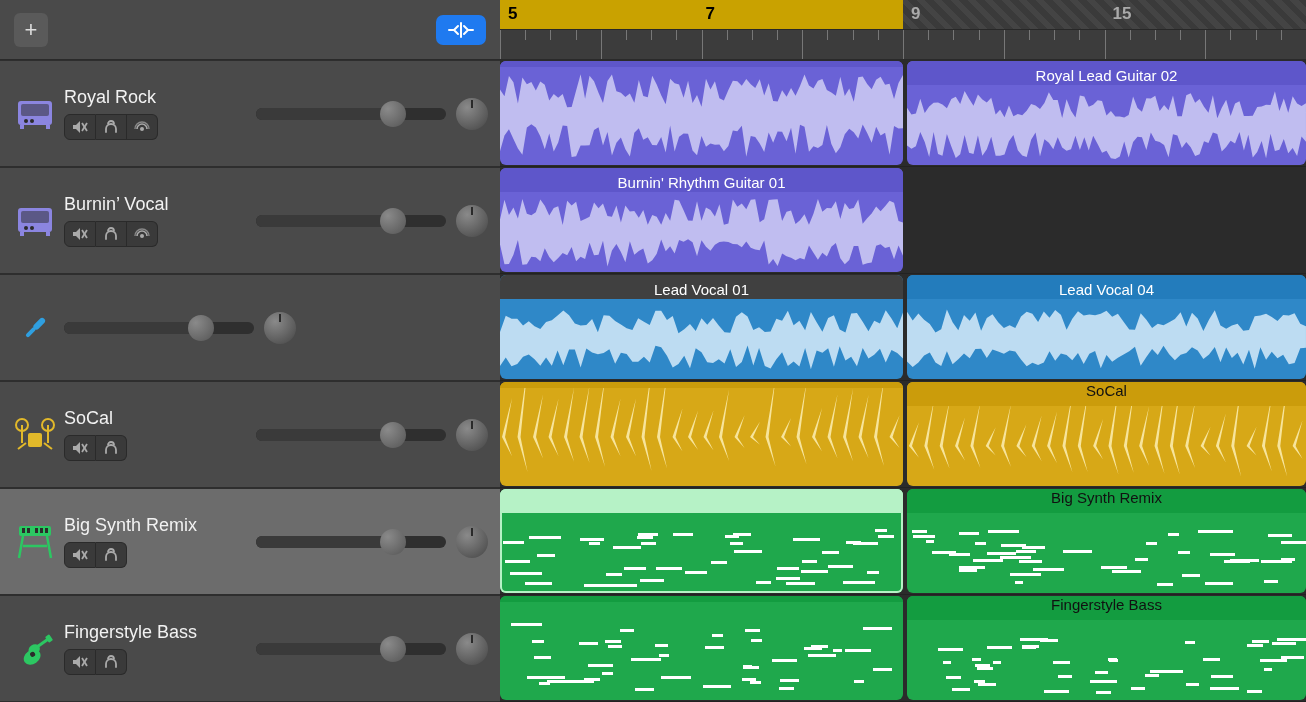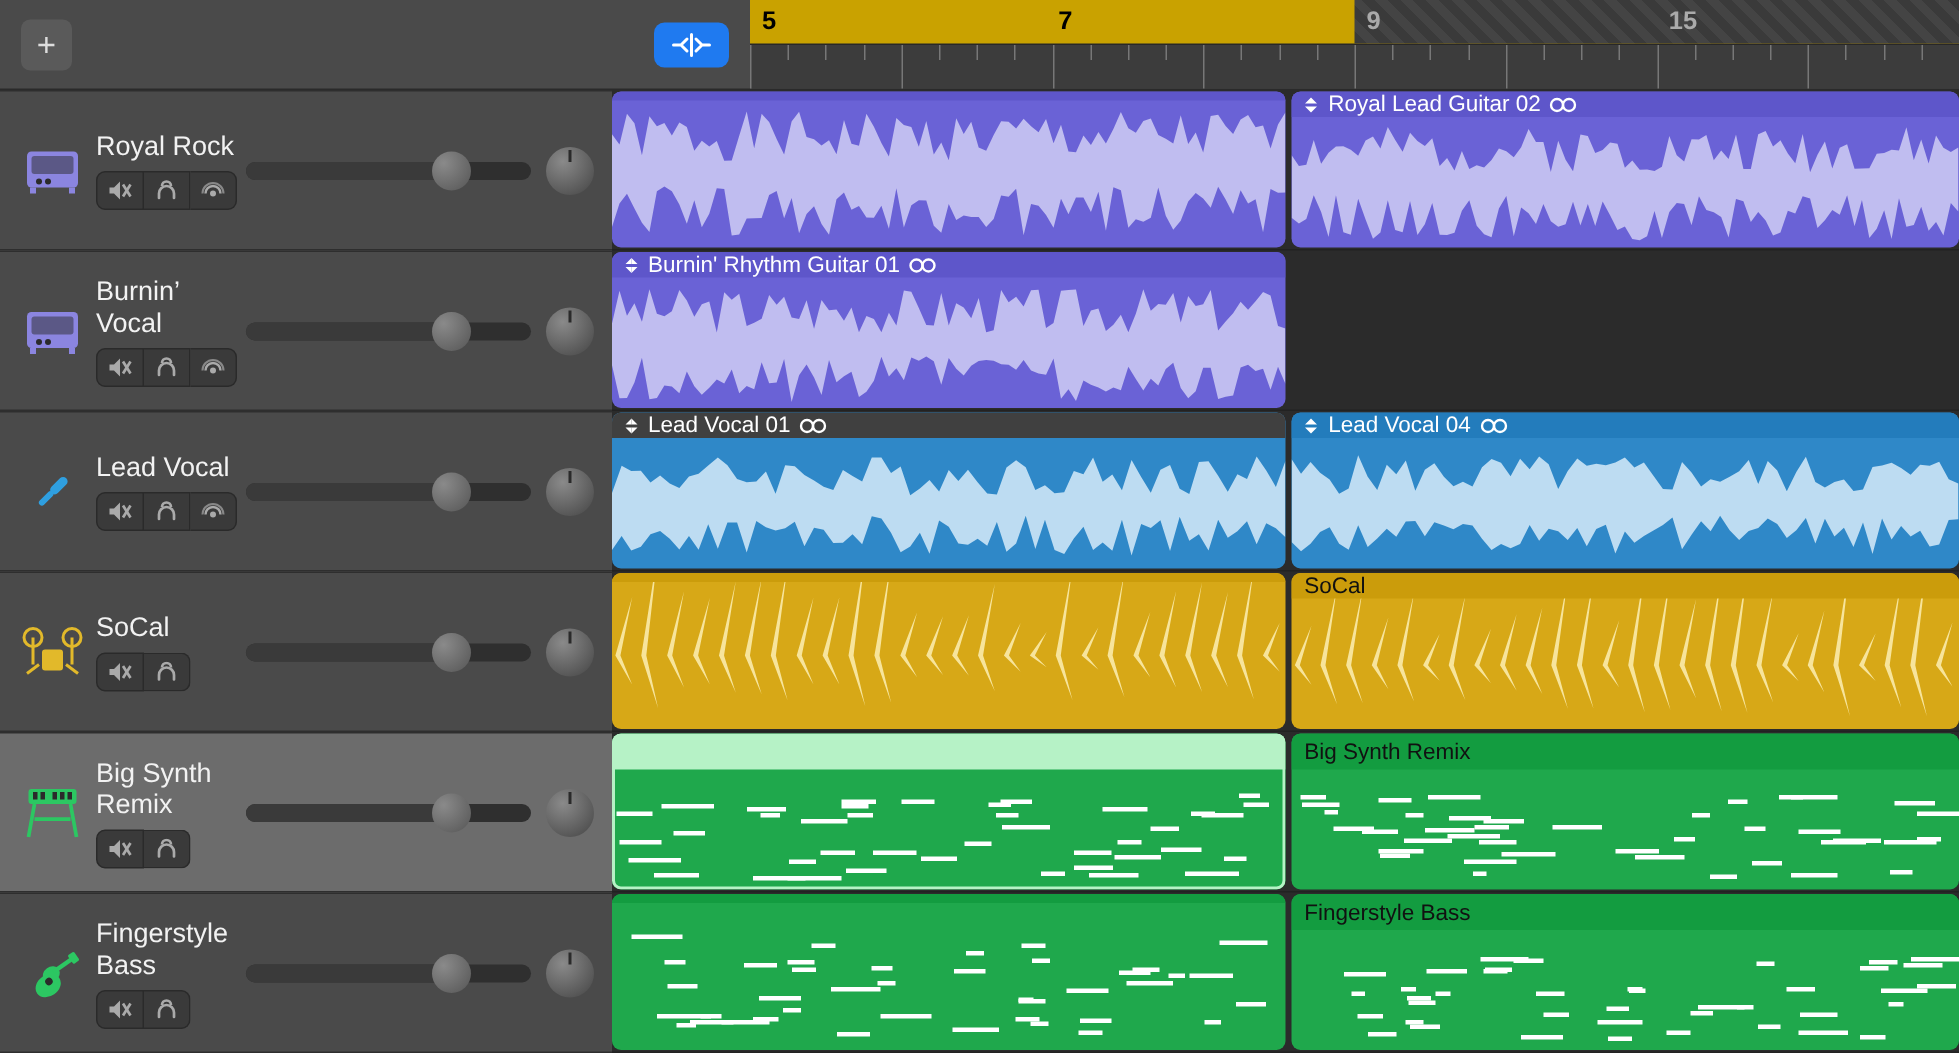--- a/index.html
+++ b/index.html
@@ -12,42 +12,42 @@
   .snap-btn{width:50px;height:30px;border-radius:7px;background:#1f7af0;display:flex;align-items:center;justify-content:center;cursor:pointer;}
   .ruler{flex:1;height:100%;display:flex;flex-direction:column;}
   .ruler-top{flex:1;position:relative;background:#c9a200;border-bottom:1px solid #282828;}
   .ruler-top .inactive{position:absolute;top:0;bottom:0;background:repeating-linear-gradient(45deg,#3a3a3a 0 6px,#444 6px 12px);}
   .ruler-num{position:absolute;top:4px;font-size:17px;font-weight:600;color:#000;}
   .ruler-num.grey{color:#aaa;}
   .ruler-bot{flex:1;background:#3c3c3c;position:relative;}
   .tick{position:absolute;top:0;width:1px;height:10px;background:#777;}
   .tick.big{height:100%;}
   .body{flex:1;display:flex;overflow:hidden;}
-  .tracks-col{width:408px;background:#4a4a4a;display:flex;flex-direction:column;}
+  .tracks-col{width:500px;background:#4a4a4a;display:flex;flex-direction:column;}
   .track-head{height:107px;border-top:1px solid #2e2e2e;border-bottom:1px solid #2e2e2e;display:flex;align-items:center;padding:0 12px 0 6px;background:#4a4a4a;}
   .track-head.selected{background:#6c6c6c;}
   .track-icon{width:58px;display:flex;align-items:center;justify-content:center;}
   .track-info{flex:1;display:flex;flex-direction:column;gap:6px;min-width:0;}
   .track-name{font-size:18px;color:#f2f2f2;font-weight:500;}
   .track-btns{display:flex;gap:0;}
   .pill{height:26px;min-width:30px;background:#3a3a3a;border:1px solid #2a2a2a;display:flex;align-items:center;justify-content:center;padding:0 7px;color:#bbb;cursor:pointer;}
   .pill:first-child{border-radius:6px 0 0 6px;}
   .pill:last-child{border-radius:0 6px 6px 0;}
   .pill:only-child{border-radius:6px;}
   .pill + .pill{border-left:none;}
   .vol{display:flex;align-items:center;gap:10px;}
   .slider{position:relative;width:190px;height:12px;background:#2f2f2f;border-radius:6px;cursor:pointer;}
   .slider .fill{position:absolute;left:0;top:0;bottom:0;background:#3a3a3a;border-radius:6px;}
   .slider .thumb{position:absolute;top:50%;transform:translate(-50%,-50%);width:26px;height:26px;border-radius:50%;background:radial-gradient(circle at 30% 30%,#8a8a8a,#555);}
   .knob{width:32px;height:32px;border-radius:50%;background:radial-gradient(circle at 35% 30%,#8a8a8a,#444);position:relative;cursor:pointer;}
   .knob:after{content:"";position:absolute;left:50%;top:2px;width:2px;height:8px;background:#2a2a2a;transform:translateX(-50%);}
   .regions-col{flex:1;position:relative;background:#2b2b2b;}
   .lane{position:absolute;left:0;right:0;height:107px;border-bottom:1px solid #222;}
   .region{position:absolute;top:2px;bottom:2px;border-radius:6px;overflow:hidden;display:flex;flex-direction:column;cursor:pointer;}
-  .region .label{height:24px;display:flex;align-items:center;gap:6px;padding:0 8px;font-size:15px;color:#fff;font-weight:500;}
+  .region .label{height:24px;display:flex;align-items:center;gap:6px;padding:0 8px;font-size:15px;color:#fff;font-weight:500;flex-direction:column;}
   .region .label.dark{color:#111;}
   .region .wave{flex:1;position:relative;}
   .loop-icn{display:inline-block;}
   .midi-notes{position:absolute;inset:0;}
   .note{position:absolute;height:3px;background:#fff;}
   svg{display:block;}
 </style>
 </head>
 <body>
 
@@ -200,45 +200,20 @@
         </div>
         <div class="track-head">
     <div class="track-icon">
             <svg width="38" height="38" viewBox="0 0 38 38">
               <g transform="rotate(45 19 19)">
                 <rect x="16" y="6" width="6" height="14" rx="3" fill="#2f9fe0"></rect>
                 <rect x="17" y="19" width="4" height="12" rx="2" fill="#2f9fe0"></rect>
               </g>
             </svg>
           </div>
-    <div class="track-info">
-      <div class="track-name">Lead Vocal</div>
-      <div class="track-btns">
-        <div class="pill">
-                <svg width="16" height="14" viewBox="0 0 16 14">
-                  <path d="M1 5 h3 l4 -4 v12 l-4 -4 h-3 z" fill="#aaa"></path>
-                  <line x1="10" y1="3" x2="15" y2="11" stroke="#aaa" stroke-width="1.8"></line>
-                  <line x1="15" y1="3" x2="10" y2="11" stroke="#aaa" stroke-width="1.8"></line>
-                </svg>
-              </div>
-              <div class="pill">
-                <svg width="16" height="14" viewBox="0 0 16 14">
-                  <path d="M3 9 a5 5 0 0 1 10 0 M3 9 v3 M13 9 v3" stroke="#aaa" stroke-width="1.8" fill="none" stroke-linecap="round"></path>
-                  <path d="M5 4 a3 3 0 0 1 6 0" stroke="#aaa" stroke-width="1.8" fill="none"></path>
-                </svg>
-              </div>
-              <div class="pill">
-                <svg width="16" height="14" viewBox="0 0 16 14">
-                  <circle cx="8" cy="9" r="2" fill="#aaa"></circle>
-                  <path d="M3 9 a5 5 0 0 1 10 0" stroke="#aaa" stroke-width="1.6" fill="none"></path>
-                  <path d="M1 9 a7 7 0 0 1 14 0" stroke="#aaa" stroke-width="1.4" fill="none" opacity="0.7"></path>
-                </svg>
-              </div>
-      </div>
-    </div>
     <div class="vol">
       <div class="slider">
         <div class="fill" style="width:72%"></div>
         <div class="thumb" style="left:72%"></div>
       </div>
       <div class="knob"></div>
     </div>
         </div>
         <div class="track-head">
     <div class="track-icon">

